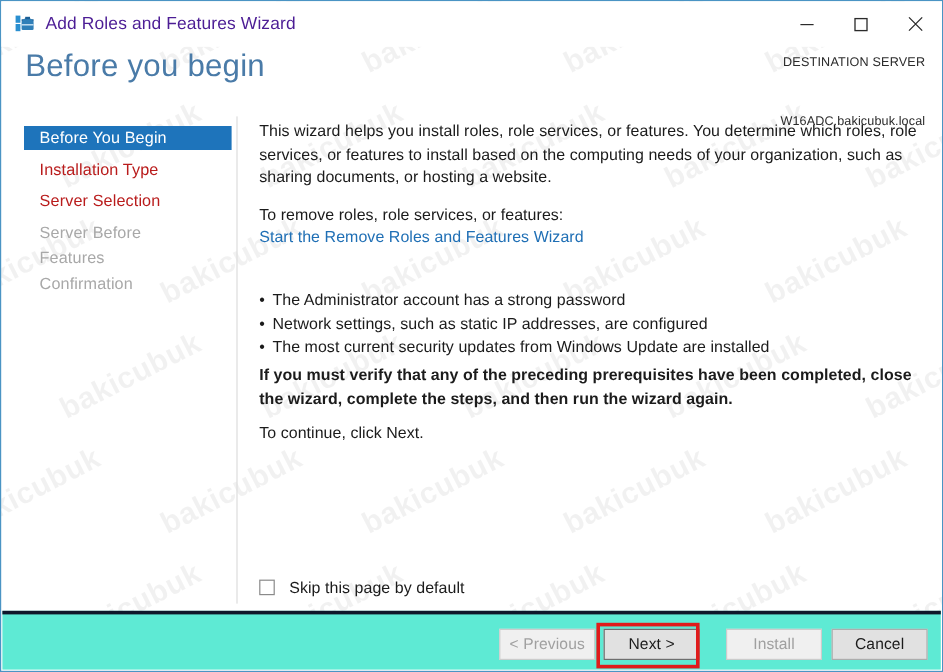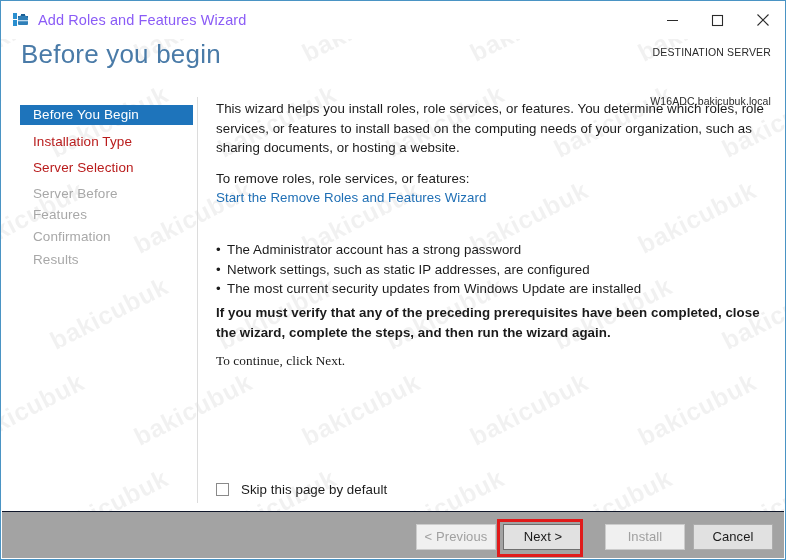--- a/index.html
+++ b/index.html
@@ -57,21 +57,21 @@
   #app-icon {
     width: 17px;
     height: 16px;
     margin-left: 11px;
     margin-right: 9px;
     flex: 0 0 auto;
     position: relative;
   }
   #title-text {
     font-size: 14.5px;
-    color: #8b5cf6;
+    color: #4c1d95;
     letter-spacing: 0.1px;
     flex: 1 1 auto;
   }
   .wbtn {
     width: 45px;
     height: 30px;
     display: flex;
     align-items: center;
     justify-content: center;
     flex: 0 0 auto;
@@ -212,22 +212,22 @@
     letter-spacing: 0.05px;
   }
 
   
   #footer {
     position: absolute;
     left: 1px;
     right: 1px;
     bottom: 1px;
     height: 46px;
-    background: #a3a3a3;
-    border-top: 1px solid #0f172a;
+    background: #5eead4;
+    border-top: 3px solid #0f172a;
     z-index: 10;
   }
   .btn {
     position: absolute;
     top: 12px;
     height: 26px;
     line-height: 24px;
     text-align: center;
     font-size: 13px;
     box-sizing: border-box;
@@ -306,40 +306,39 @@
 
   <div id="body-area">
 
     <div id="nav">
       <div class="nav-item selected" style="top:8px;">Before You Begin</div>
       <div class="nav-item" style="top:35px;">Installation Type</div>
       <div class="nav-item" style="top:61px;">Server Selection</div>
       <div class="nav-item disabled" style="top:87px;">Server Before</div>
       <div class="nav-item disabled" style="top:108px;">Features</div>
       <div class="nav-item disabled" style="top:130px;">Confirmation</div>
-      <div class="nav-item disabled" style="top:153px;">Results</div>
     </div>
 
     <div id="content">
 
       <div class="para" style="top:2px;">This wizard helps you install roles, role services, or features. You determine which roles, role services, or features to install based on the computing needs of your organization, such as sharing documents, or hosting a website.</div>
 
       <div class="para" style="top:72px;">To remove roles, role services, or features:</div>
       <div class="para link" style="top:91px;">Start the Remove Roles and Features Wizard</div>
 
 
       <div class="bullets" style="top:143px;">
         <div class="bullet">The Administrator account has a strong password</div>
         <div class="bullet">Network settings, such as static IP addresses, are configured</div>
         <div class="bullet">The most current security updates from Windows Update are installed</div>
       </div>
 
       <div class="para" style="top:206px;font-weight:bold;">If you must verify that any of the preceding prerequisites have been completed, close the wizard, complete the steps, and then run the wizard again.</div>
 
-      <div class="para" style="top:254px;font-family:Liberation Serif, serif;">To continue, click Next.</div>
+      <div class="para" style="top:254px;">To continue, click Next.</div>
 
     </div>
   </div>
 
   <div id="checkrow">
     <span id="skip-box"></span>
     <span id="skip-label">Skip this page by default</span>
   </div>
 
   <div id="footer">

